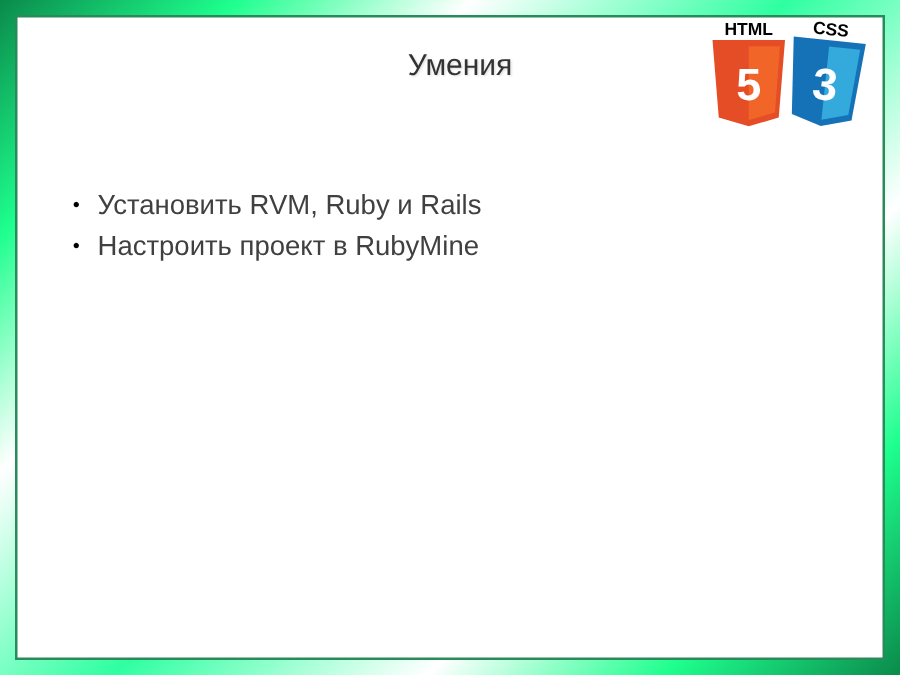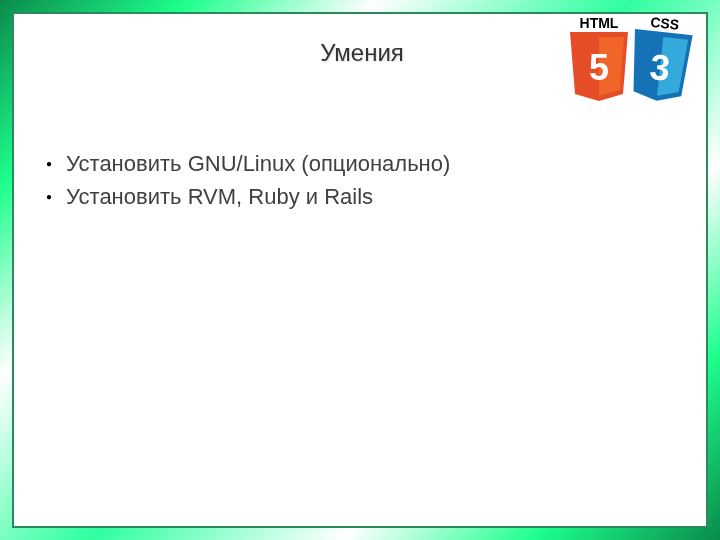--- a/index.html
+++ b/index.html
@@ -20,21 +20,21 @@
       inset: 0;
       background: linear-gradient(135deg, #0a8a4a 0%, #1eff8e 15%, #ffffff 30%, #2effa0 50%, #ffffff 70%, #1eff8e 85%, #0a8a4a 100%);
       padding: 12px;
     }
     .frame-inner {
       width: 100%;
       height: 100%;
       background: #fff;
       border: 2px solid #2a8a5a;
       position: relative;
-      padding: 20px 20px 20px 24px;
+      padding: 20px 20px 20px 36px;
     }
     .title {
       text-align: center;
       font-size: 24px;
       font-weight: 400;
       color: #333;
       margin-top: 5px;
       margin-bottom: 80px;
       text-shadow: 1px 1px 2px rgba(0,0,0,0.15);
     }
@@ -92,21 +92,21 @@
         <polygon points="6,18 64,18 59,80 35,87 11,80" fill="#1572b6"></polygon>
         <polygon points="35,23 60,23 56,76 35,82" fill="#33a9dc"></polygon>
         <text x="35" y="66" text-anchor="middle" font-family="Arial Black, Arial" font-size="36" font-weight="900" fill="#fff">3</text>
       </svg>
     </div>
 
     <h1 class="title">Умения</h1>
 
     <ul class="bullet-list">
       <li>
-          <span>Установить GNU/Linux (опционально)</span>
+          <span>Установить RVM, Ruby и Rails</span>
         </li>
       <li>
-          <span>Установить RVM, Ruby и Rails</span>
+          <span>Настроить проект в RubyMine</span>
         </li>
     </ul>
 
   </div>
 </div>
 
 </body></html>

